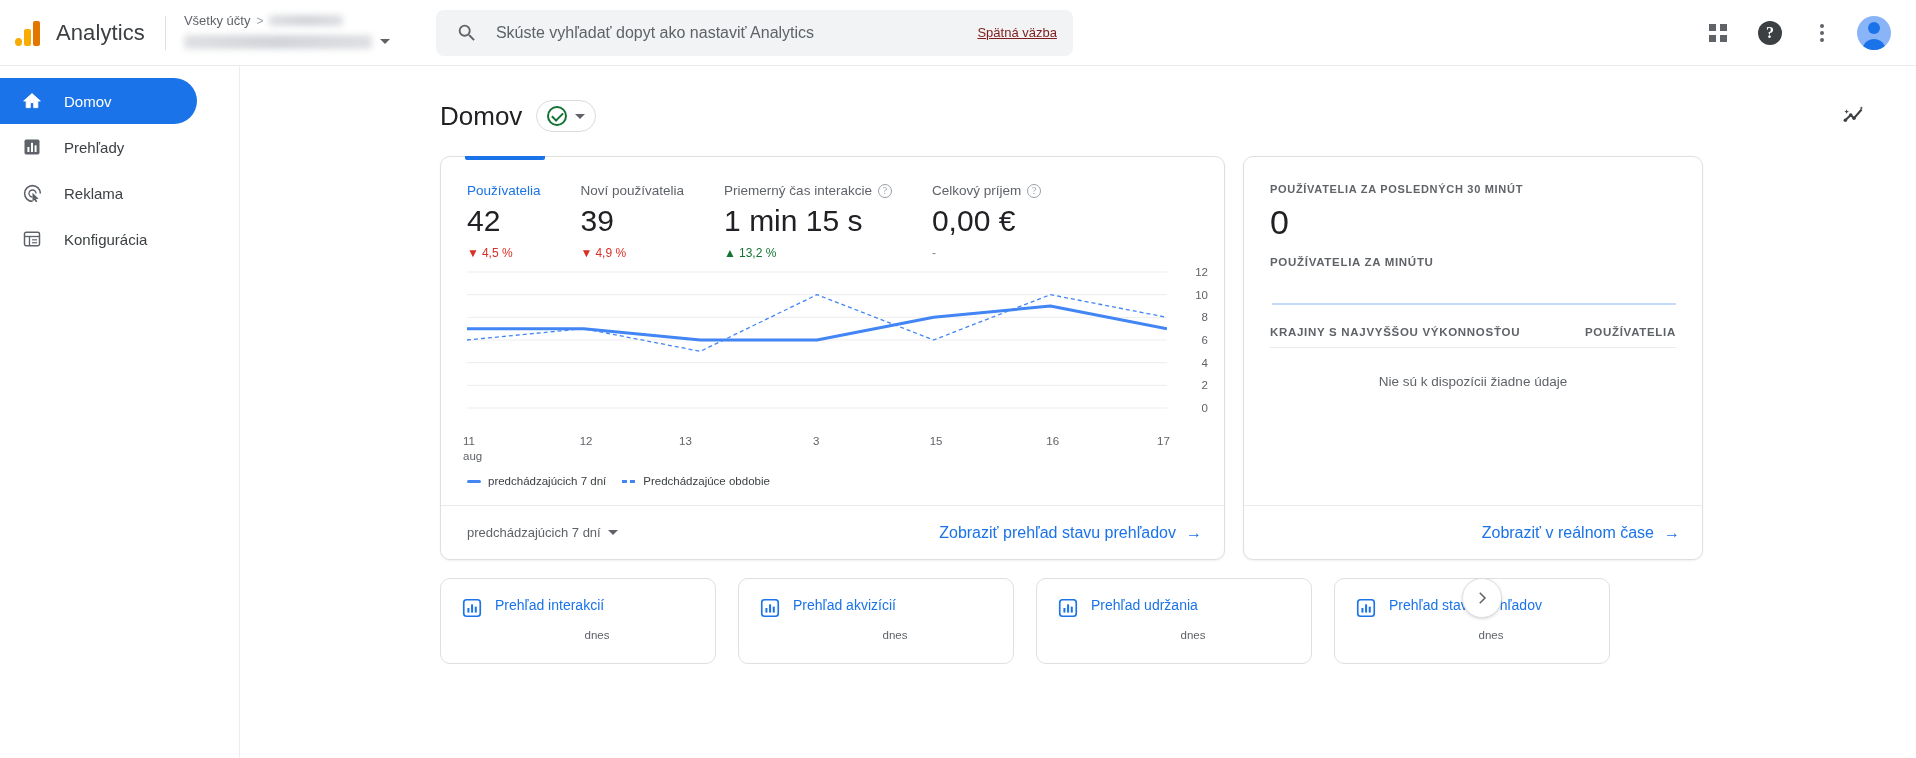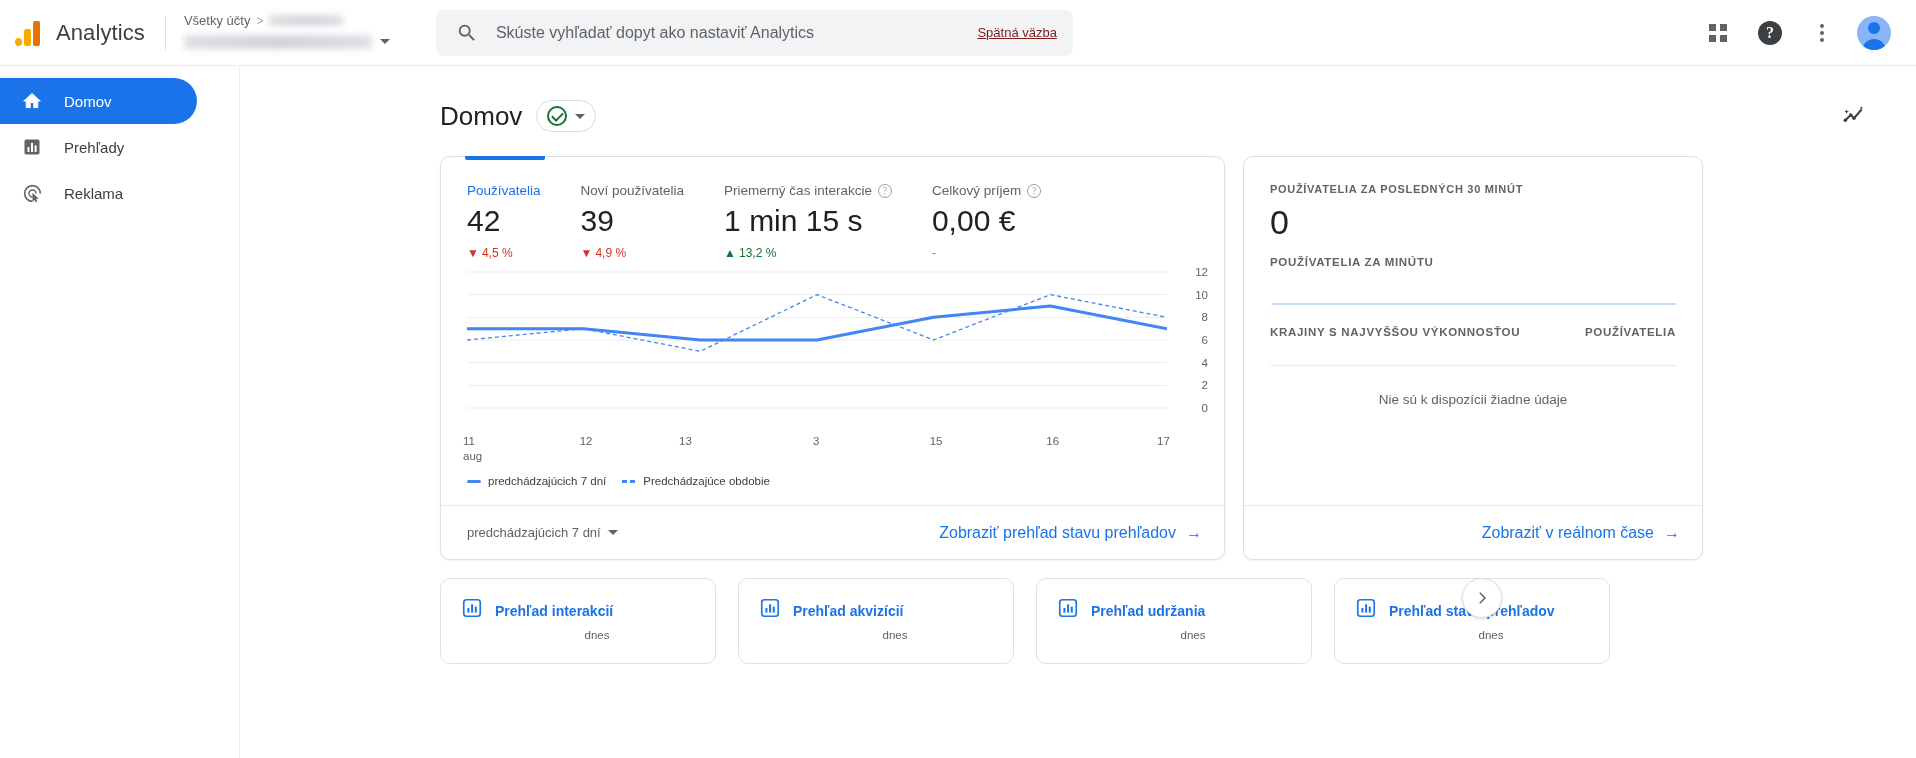--- a/index.html
+++ b/index.html
@@ -142,33 +142,33 @@
   .date-select { font-size: 13px; color: #5f6368; display: flex; align-items: center; gap: 7px; cursor: pointer; }
   .footer-link { margin-left: auto; font-size: 16px; color: #1a73e8; display: flex; align-items: center; gap: 10px; cursor: pointer; }
 
   .rt-body { padding: 26px 26px 0 26px; }
   .rt-title { font-size: 11px; letter-spacing: .7px; color: #5f6368; font-weight: bold; }
   .rt-value { font-size: 34px; color: #202124; margin-top: 8px; }
   .rt-sub { font-size: 11.5px; letter-spacing: .7px; color: #5f6368; font-weight: bold; margin-top: 14px; }
   .rt-spark { height: 46px; margin-top: 6px; position: relative; }
   .rt-table-head {
     display: flex; justify-content: space-between; border-bottom: 1px solid #e8eaed;
-    padding-bottom: 27px; margin-top: 6px;
+    padding-bottom: 9px; margin-top: 6px;
   }
   .rt-table-head span { font-size: 11.5px; letter-spacing: .7px; color: #5f6368; font-weight: bold; }
   .rt-nodata { text-align: center; font-size: 13.5px; color: #5f6368; margin-top: 26px; }
 
   
   .recent-title { font-size: 19px; color: #202124; padding: 36px 0 0 200px; }
   .recent-row { display: flex; gap: 22px; padding: 18px 0 0 200px; position: relative; }
   .recent-card {
     width: 276px; height: 86px; border: 1px solid #e0e0e0; border-radius: 10px;
     background: #fff; padding: 18px 18px 0 20px; cursor: pointer;
   }
-  .rc-top { display: flex; align-items: flex-end; gap: 12px; font-weight: bold; }
+  .rc-top { display: flex; align-items: flex-start; gap: 12px; }
   .rc-label { font-size: 14px; color: #1a73e8; }
   .rc-sub { font-size: 11.5px; color: #5f6368; margin-top: 10px; margin-left: 36px; text-align: center; }
   .next-btn {
     position: absolute; left: 1222px; top: 18px; width: 40px; height: 40px; border-radius: 50%;
     background: #fff; border: 1px solid #e0e0e0; box-shadow: 0 1px 3px rgba(60,64,67,.2);
     display: flex; align-items: center; justify-content: center; cursor: pointer;
   }
 </style>
 </head>
 <body>
@@ -254,20 +254,32 @@
   </div>
   <div class="nav-item">
     <span class="nav-ico">
       <svg width="21" height="21" viewBox="0 0 24 24">
           <path d="M21 12a9 9 0 1 0-9 9" fill="none" stroke="#5f6368" stroke-width="1.8"></path>
           <path d="M16 12a4 4 0 1 0-4 4" fill="none" stroke="#5f6368" stroke-width="1.6"></path>
           <path d="M12 11l7 7-3 .4 1.6 2.6-1.7 1-1.6-2.7L12 21z" fill="#5f6368"></path>
         </svg>
     </span>
     <span>Reklama</span>
+  </div>
+  <div class="nav-item">
+    <span class="nav-ico">
+      <svg width="20" height="20" viewBox="0 0 24 24">
+          <rect x="3" y="4" width="18" height="16" rx="2" fill="none" stroke="#5f6368" stroke-width="1.8"></rect>
+          <line x1="3" y1="9" x2="21" y2="9" stroke="#5f6368" stroke-width="1.6"></line>
+          <line x1="9" y1="9" x2="9" y2="20" stroke="#5f6368" stroke-width="1.6"></line>
+          <line x1="12" y1="13" x2="18" y2="13" stroke="#5f6368" stroke-width="1.4"></line>
+          <line x1="12" y1="16.5" x2="18" y2="16.5" stroke="#5f6368" stroke-width="1.4"></line>
+        </svg>
+    </span>
+    <span>Konfigurácia</span>
   </div>
 </div>
 
 <div class="content">
 
   <div class="page-head">
     <div class="page-title">Domov</div>
     <div class="title-chip">
       <span class="check-circle"></span>
       <span class="caret-down"></span>

